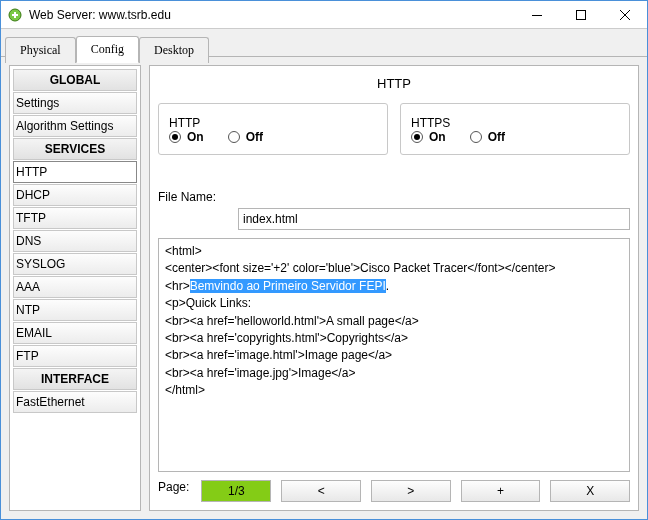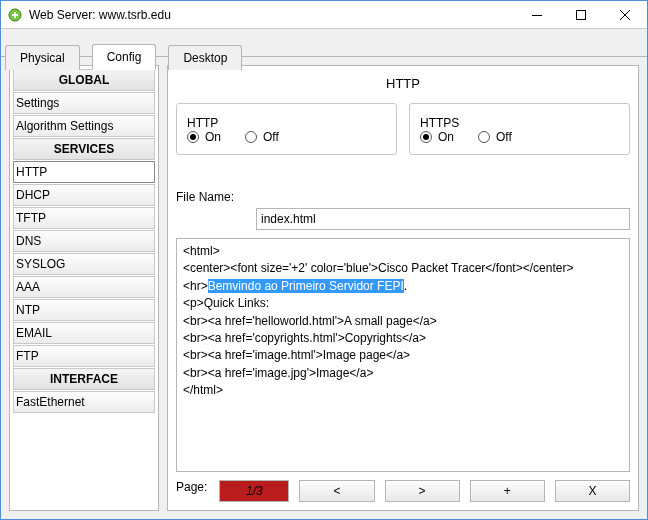--- a/index.html
+++ b/index.html
@@ -6,44 +6,44 @@
   body { margin: 0; background: #fff; }
   .window { width: 648px; height: 520px; border: 1px solid #4a90d9; position: relative; background: #f0f0f0; display: flex; flex-direction: column; }
   .titlebar { height: 28px; background: #fff; display: flex; align-items: center; border-bottom: 1px solid #ccc; }
   .titlebar .appicon { width: 16px; height: 16px; margin: 0 6px; }
   .titlebar .title { flex: 1; font-size: 12px; color: #000; }
   .winbtns { display: flex; height: 100%; }
   .winbtn { width: 44px; display: flex; align-items: center; justify-content: center; cursor: default; }
   .winbtn svg { display:block; }
 
   .tabs { height: 28px; display: flex; align-items: flex-end; padding-left: 4px; background: #f0f0f0; border-bottom: 1px solid #b5b5b5; }
-  .tab { padding: 5px 14px; border: 1px solid #b5b5b5; border-bottom: none; margin-right: 12px; background: #f0f0f0; position: relative; top: 14px; border-top-left-radius: 3px; border-top-right-radius: 3px; cursor: default;}
+  .tab { padding: 5px 14px; border: 1px solid #b5b5b5; border-bottom: none; margin-right: 0; background: #f0f0f0; position: relative; top: 7px; border-top-left-radius: 3px; border-top-right-radius: 3px; cursor: default; font-family: Liberation Serif, serif;}
   .tab.active { background: #fff; border-bottom: 1px solid #fff; }
 
   .body { flex: 1; display: flex; padding: 8px; gap: 8px; background: #f0f0f0; overflow: hidden;}
-  .sidebar { width: 150px; border: 1px solid #b5b5b5; background: #fff; padding: 2px; overflow:auto;}
+  .sidebar { width: 132px; border: 1px solid #b5b5b5; background: #fff; padding: 2px; overflow:auto;}
   .side-header { background: linear-gradient(#f4f4f4,#e2e2e2); font-weight: bold; text-align: center; padding: 3px 2px; border: 1px solid #c8c8c8; margin: 1px; }
   .side-item { background: linear-gradient(#fdfdfd,#ececec); padding: 3px 2px; border: 1px solid #c8c8c8; margin: 1px; cursor: default;}
   .side-item.active { background: #fff; border: 1px solid #888; }
 
   .mainpane { flex: 1; display: flex; flex-direction: column; border: 1px solid #b5b5b5; background: #fff; padding: 8px; gap: 8px; overflow: hidden;}
   .pane-title { text-align: center; font-size: 13px; padding: 2px 0 4px 0; }
   .protocol-row { display: flex; gap: 12px; }
   .proto-group { flex: 1; border: 1px solid #c8c8c8; border-radius: 3px; padding: 12px 10px 10px 10px; position: relative; }
   .radio-row { display: flex; gap: 24px; }
-  .radio-opt { display: flex; align-items: center; gap: 6px; }
+  .radio-opt { display: flex; align-items: center; gap: 6px; font-weight: bold; }
   .radio-dot { width: 12px; height: 12px; border: 1px solid #555; border-radius: 50%; display: inline-flex; align-items:center; justify-content:center;}
   .radio-dot.selected::after { content:""; width:6px; height:6px; background:#000; border-radius:50%; display:block;}
   .filename-row { display:flex; align-items:center; gap:22px; }
   .filename-input { flex:1; border:1px solid #b5b5b5; padding:3px 4px; background:#fff;margin-top:45px; }
   .editor { flex:1; border:1px solid #b5b5b5; background:#fff; padding:4px 6px; font-family: "Segoe UI", sans-serif; font-size:12px; line-height:1.45; overflow:auto; white-space: pre-wrap; word-break: break-word;}
   .editor .sel { background:#3399ff; color:#fff; }
   .pager { display:flex; align-items:flex-start; gap:10px; }
   .pager-label { padding-right:2px; }
-  .pager-count { width:70px; border:1px solid #b5b5b5; text-align:center; padding:3px 0; background:#b91c1c;font-style:italic;}
+  .pager-count { width:70px; border:1px solid #b5b5b5; text-align:center; padding:3px 0; background:#84cc16;}
   .pager-btn { flex:1; border:1px solid #b5b5b5; background:linear-gradient(#fdfdfd,#e8e8e8); text-align:center; padding:3px 0; cursor:default;}
 </style>
 </head>
 <body>
 
 <div class="window">
   <div class="titlebar">
     <span class="appicon">
       <svg width="16" height="16" viewBox="0 0 16 16">
           <circle cx="8" cy="8" r="6" fill="#7ac843" stroke="#3a7a14"></circle>

